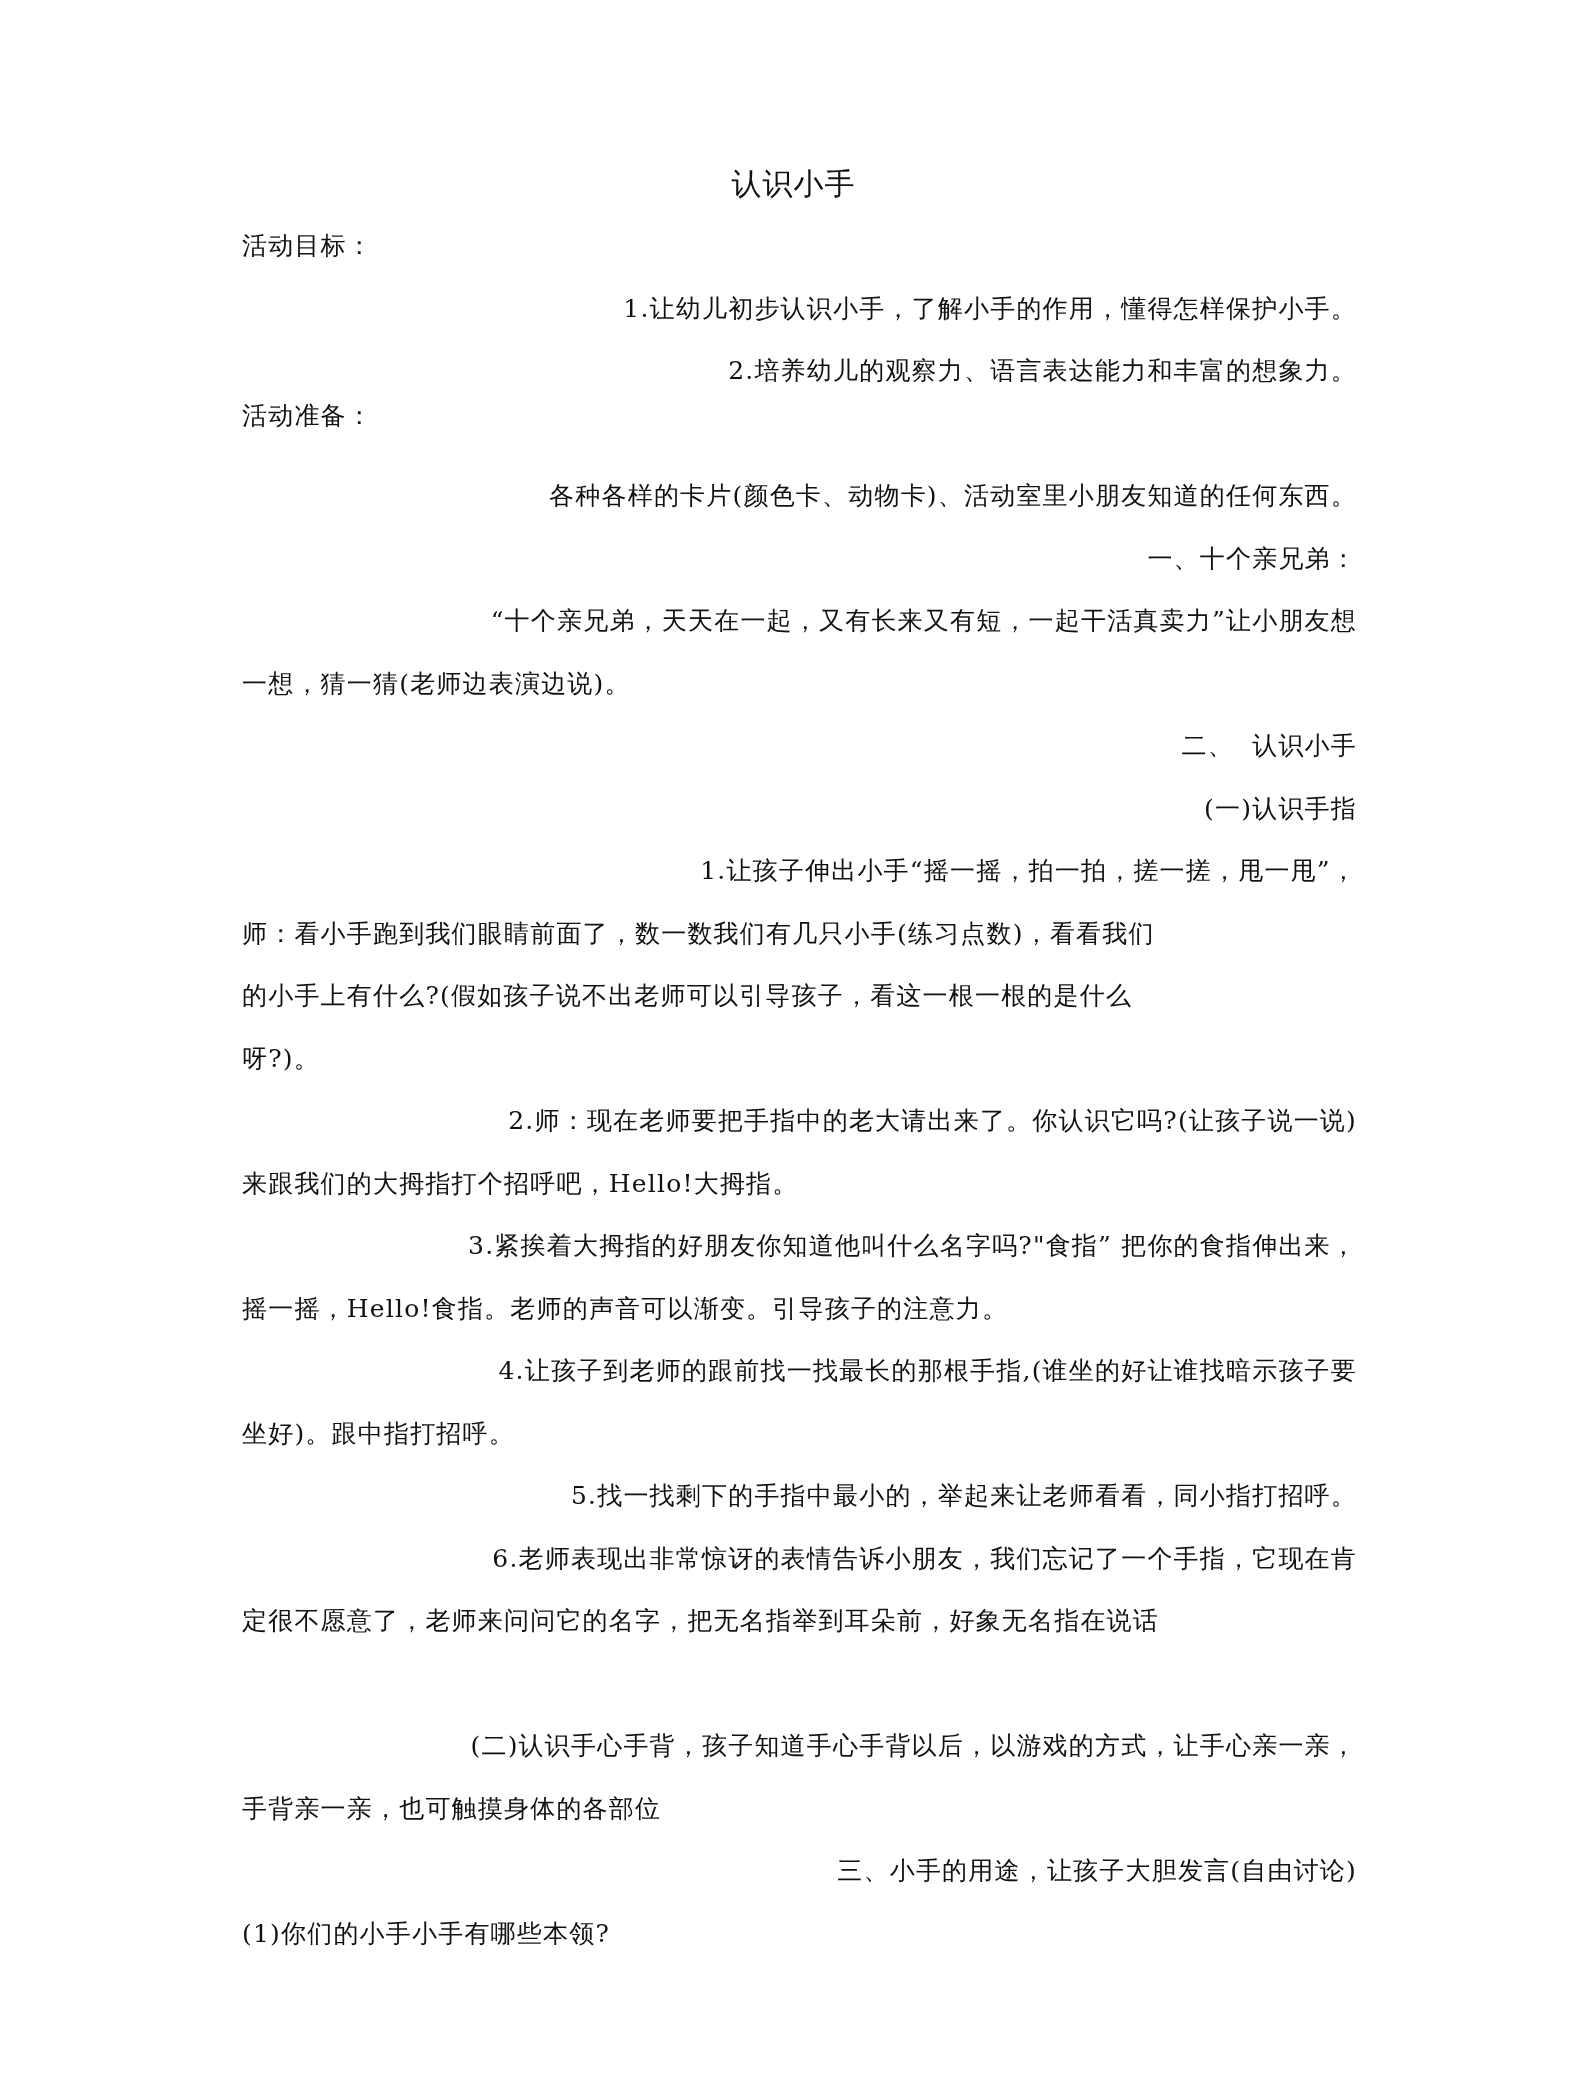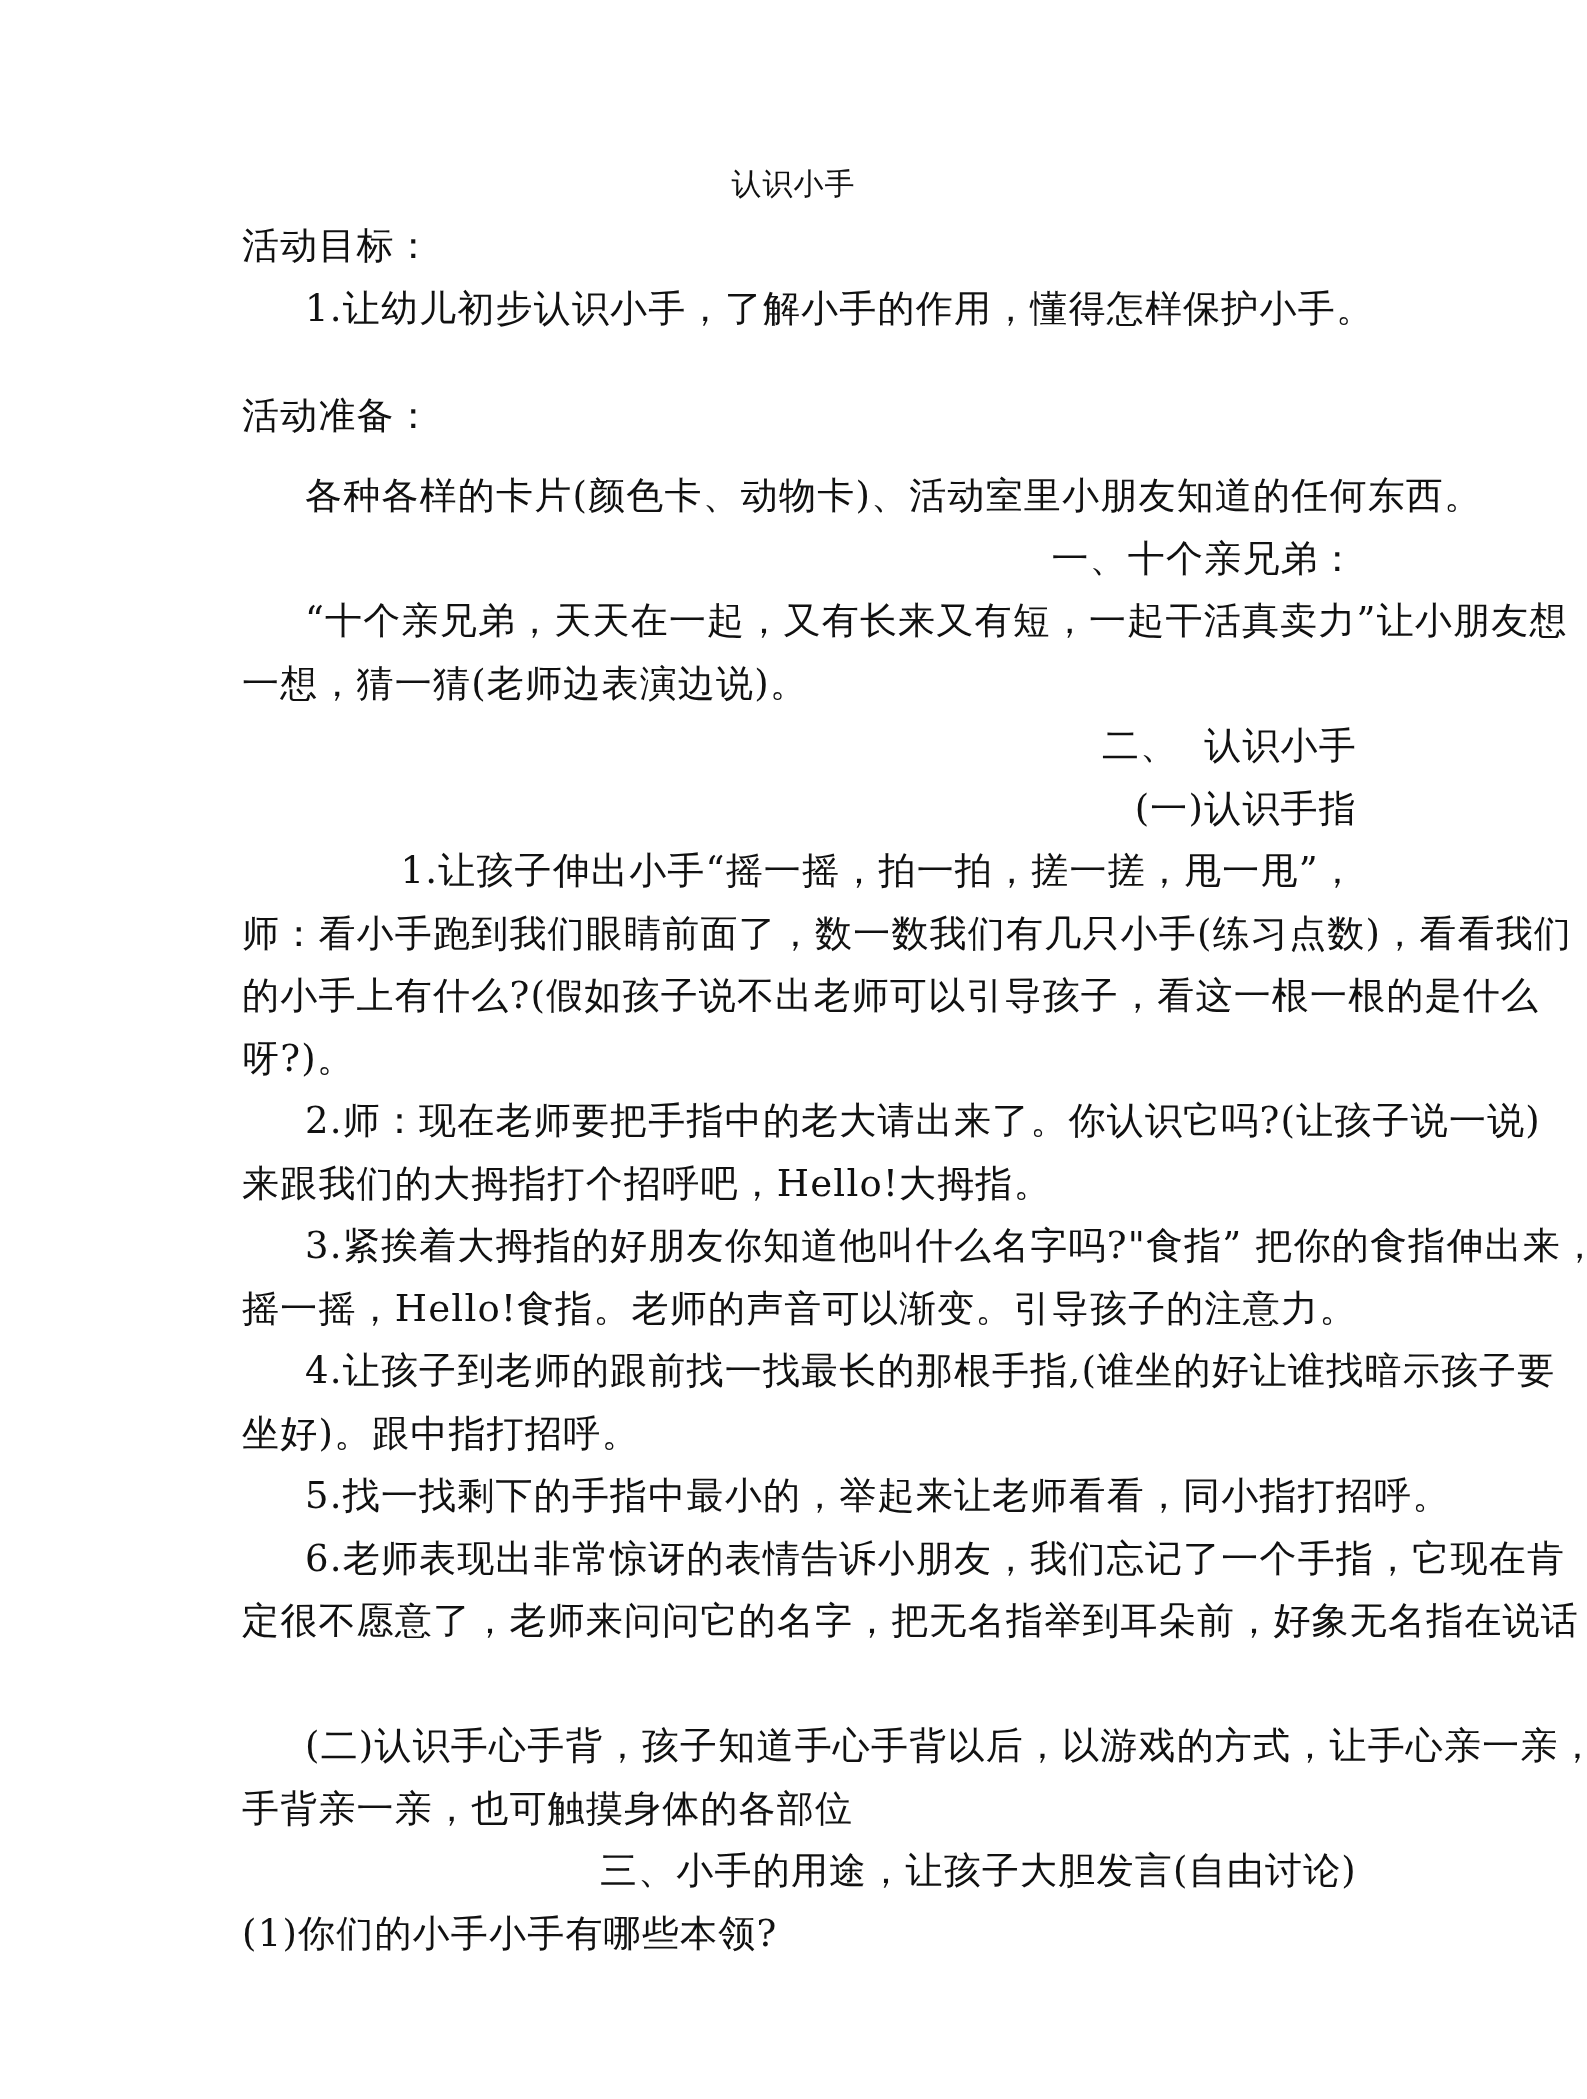--- a/index.html
+++ b/index.html
@@ -31,39 +31,40 @@
     top: 156px;
     text-align: center;
     font-size: 30px;
     line-height: 38px;
     letter-spacing: 1px;
   }
   .line {
     position: absolute;
     left: 242px;
     width: 1115px;
-    font-size: 37px;
+    font-size: 25px;
     line-height: 40px;
     white-space: nowrap;
     letter-spacing: 1.2px;
   }
   .indent {
     left: 305px;
     width: 1052px;
     text-align: right;
   }
 </style>
 </head>
 <body>
 
 <div class="page">
   <div class="title">认识小手</div>
 
   <div class="line" style="top:217px">活动目标：</div>
   <div class="line indent" style="top:280px">1.让幼儿初步认识小手，了解小手的作用，懂得怎样保护小手。</div>
+  <div class="line indent" style="top:342px">2.培养幼儿的观察力、语言表达能力和丰富的想象力。</div>
   <div class="line" style="top:387px">活动准备：</div>
   <div class="line indent" style="top:467px">各种各样的卡片(颜色卡、动物卡)、活动室里小朋友知道的任何东西。</div>
   <div class="line indent" style="top:530px">一、十个亲兄弟：</div>
   <div class="line indent" style="top:592px">“十个亲兄弟，天天在一起，又有长来又有短，一起干活真卖力”让小朋友想</div>
   <div class="line" style="top:655px">一想，猜一猜(老师边表演边说)。</div>
   <div class="line indent" style="top:717px; white-space:pre">二、  认识小手</div>
   <div class="line indent" style="top:780px">(一)认识手指</div>
   <div class="line indent" style="top:842px">1.让孩子伸出小手“摇一摇，拍一拍，搓一搓，甩一甩”，</div>
   <div class="line" style="top:905px">师：看小手跑到我们眼睛前面了，数一数我们有几只小手(练习点数)，看看我们</div>
   <div class="line" style="top:967px">的小手上有什么?(假如孩子说不出老师可以引导孩子，看这一根一根的是什么</div>

